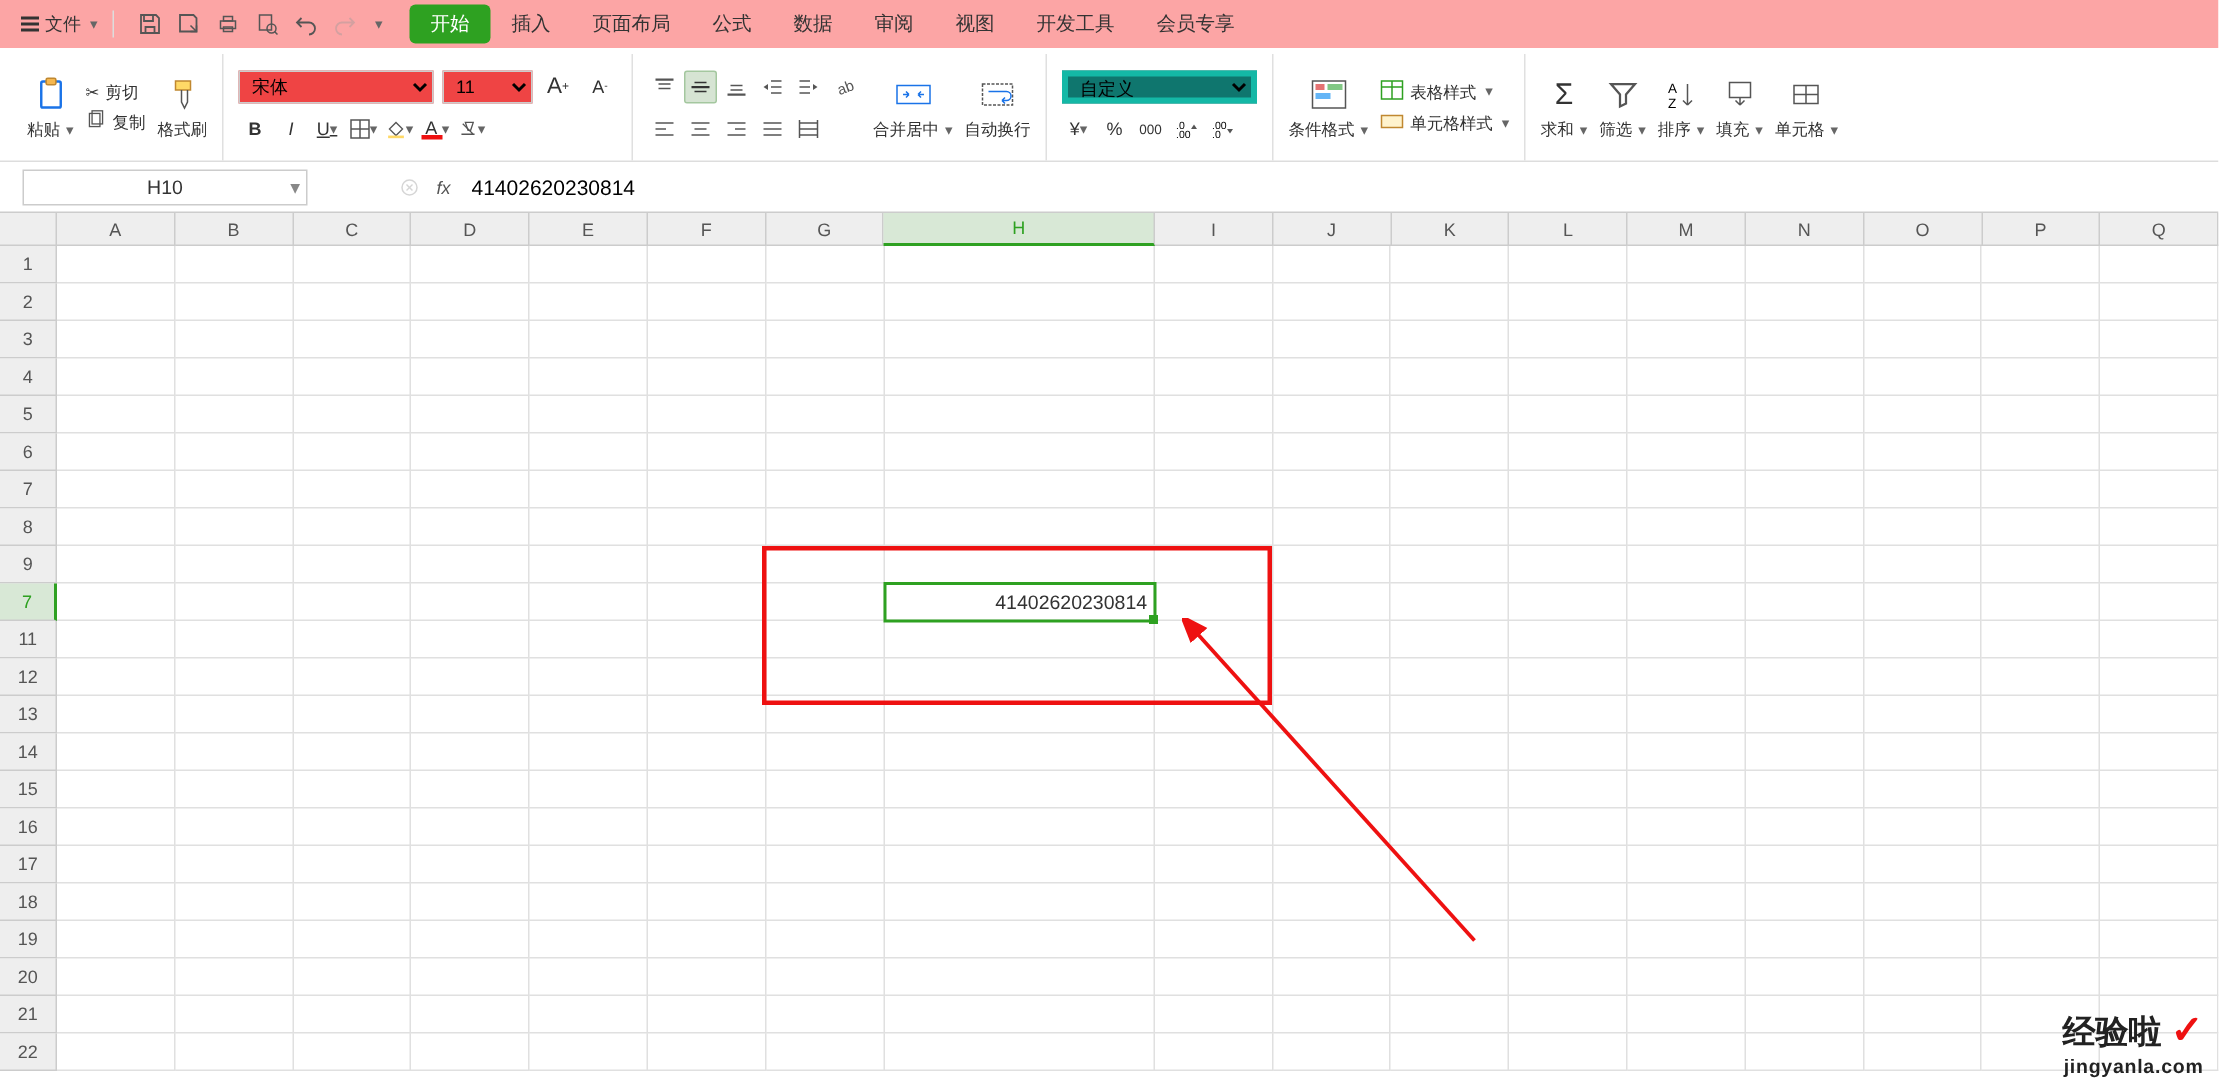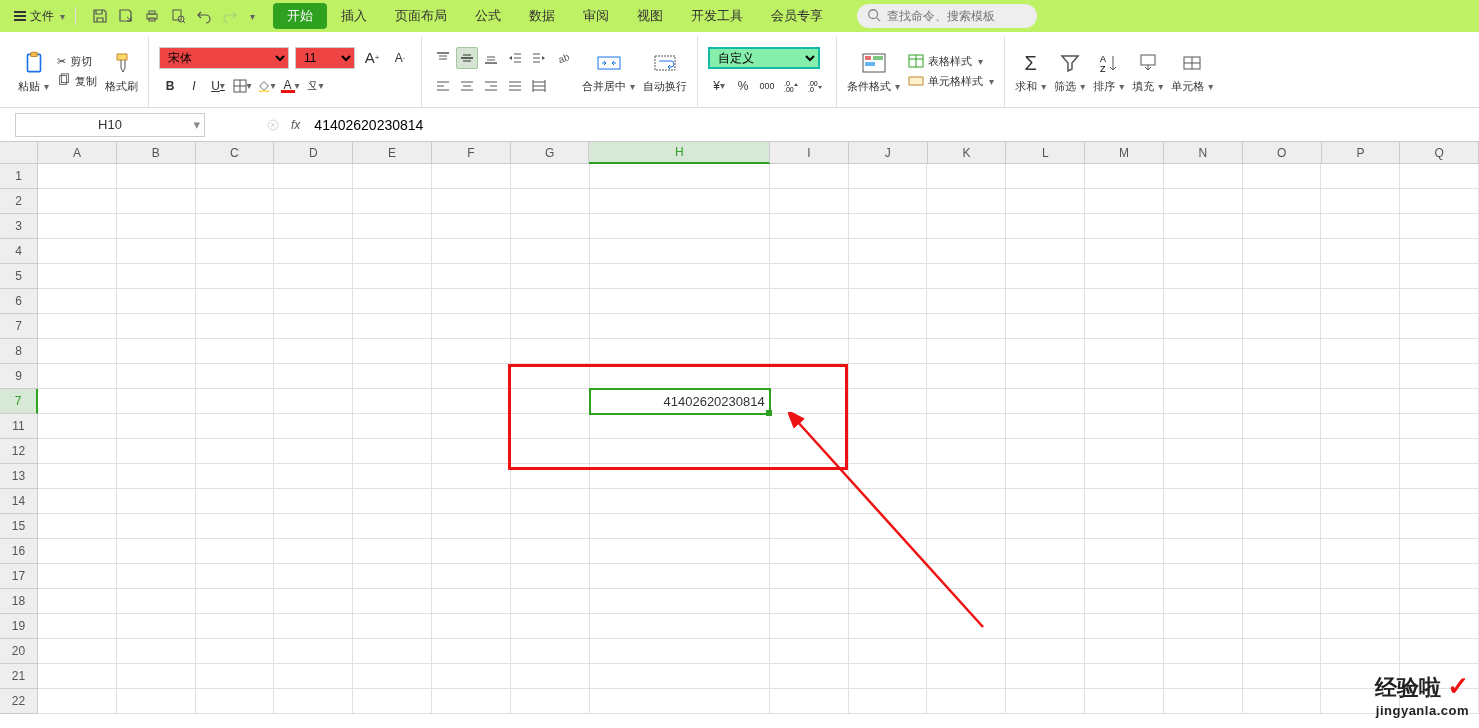--- a/index.html
+++ b/index.html
@@ -10,21 +10,21 @@
       color: #333;
       overflow: hidden;
       width: 1479px;
       height: 728px;
     }
     .menubar {
       display: flex;
       align-items: center;
       height: 32px;
       padding: 0 10px;
-      background: #bef264;
+      background: #fca5a5;
       gap: 4px;
     }
     .menu-hamburger {
       display: flex;
       align-items: center;
       gap: 4px;
       padding: 2px 4px;
       cursor: pointer;
     }
     .menu-hamburger .ham {
@@ -93,21 +93,21 @@
       border: 1px solid #ccc; height: 22px; font-size: 12px; padding: 0 4px; background: #ef4444;
     }
     .font-name { width: 130px; }
     .font-size { width: 60px; }
     .btnrow { display: flex; align-items: center; gap: 2px; }
     .rbtn { width: 22px; height: 22px; display: inline-flex; align-items: center; justify-content: center; cursor: pointer; border-radius: 2px;}
     .rbtn .dd { margin-left: 0;}
     .rbtn.sel { background: #d6e4d3; border: 1px solid #a4c79f; }
     .rbtn svg, .big-ico svg, .ico svg { display: block; }
     .color-underline { width: 14px; height: 3px; margin-top: -2px; }
-    .number-select { border: 2px solid #14b8a6; height: 22px; width: 112px; background: #86efac; font-size: 12px; padding: 0 4px;}
+    .number-select { border: 4px solid #14b8a6; height: 22px; width: 130px; background: #0f766e; font-size: 12px; padding: 0 4px;}
     .formula-bar {
       display: flex;
       align-items: center;
       height: 34px;
       border-bottom: 1px solid #ccc;
       padding-left: 11px;
     }
     .name-box {
       width: 190px;
       height: 24px;
@@ -242,27 +242,20 @@
     <div class="tab"><span>插入</span></div>
     <div class="tab"><span>页面布局</span></div>
     <div class="tab"><span>公式</span></div>
     <div class="tab"><span>数据</span></div>
     <div class="tab"><span>审阅</span></div>
     <div class="tab"><span>视图</span></div>
     <div class="tab"><span>开发工具</span></div>
     <div class="tab"><span>会员专享</span></div>
   </div>
 
-  <div class="search-box">
-    <span><svg width="14" height="14" viewBox="0 0 16 16">
-          <circle cx="7" cy="7" r="5" fill="none" stroke="#888" stroke-width="1.5"></circle>
-          <line x1="11" y1="11" x2="15" y2="15" stroke="#888" stroke-width="1.5"></line>
-        </svg></span>
-    <input placeholder="查找命令、搜索模板" style="">
-  </div>
 </div>
 
 <div class="ribbon">
 
   <div class="group">
     <div class="vstack">
       <div class="big-ico">
           <svg width="26" height="26" viewBox="0 0 24 24">
             <rect x="6" y="4" width="12" height="16" rx="1" fill="none" stroke="#1a73e8" stroke-width="1.5"></rect>
             <rect x="9" y="2" width="6" height="4" rx="1" fill="#f5b74f" stroke="#c08830"></rect>

